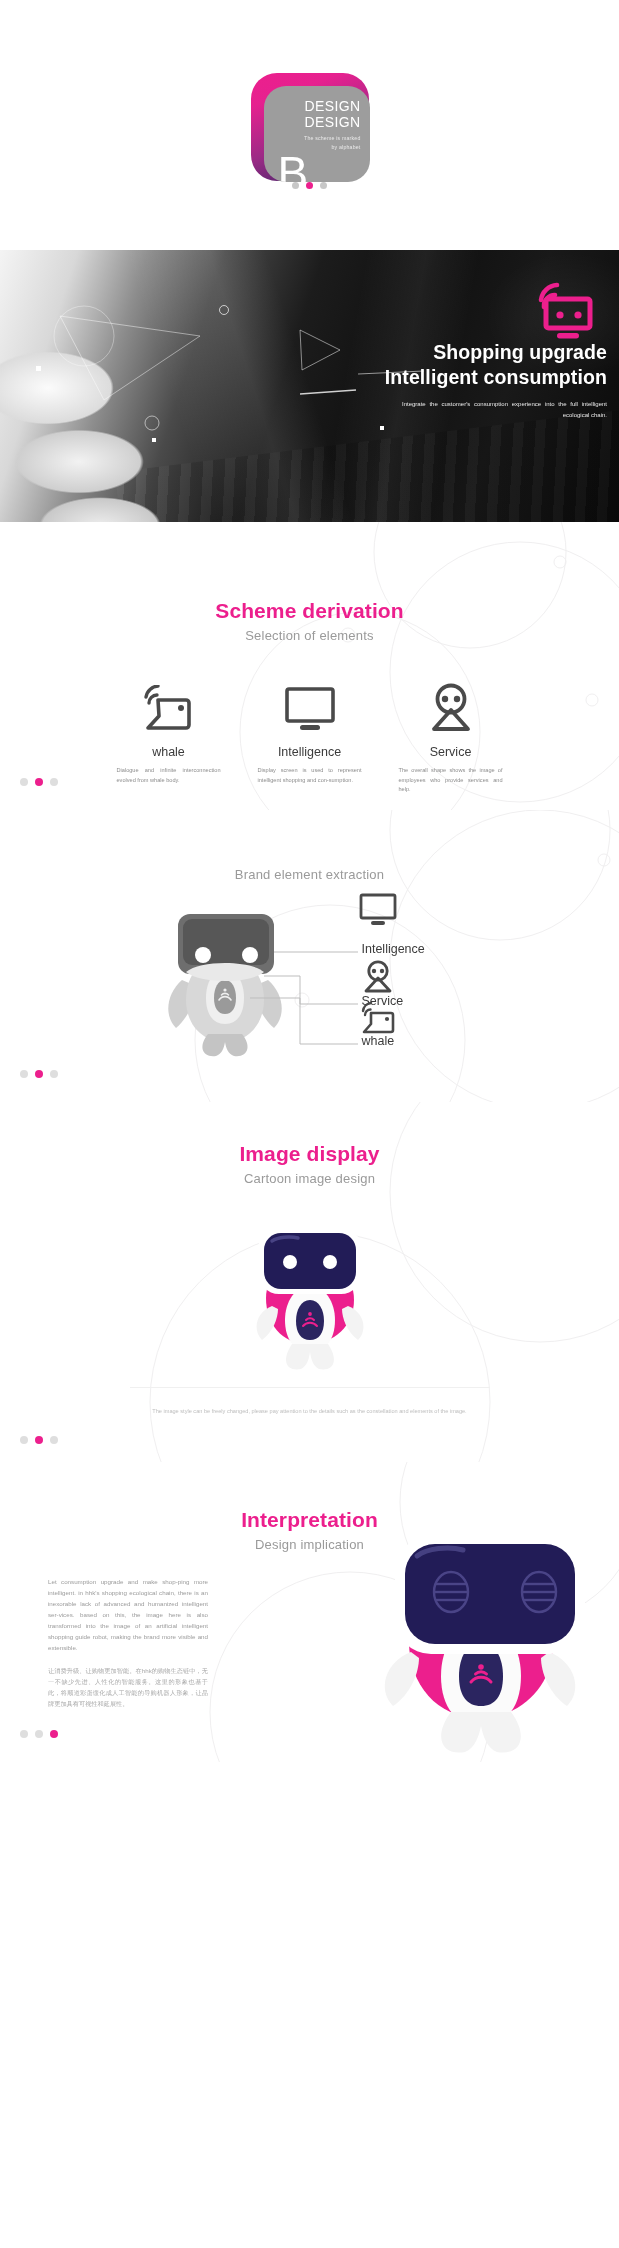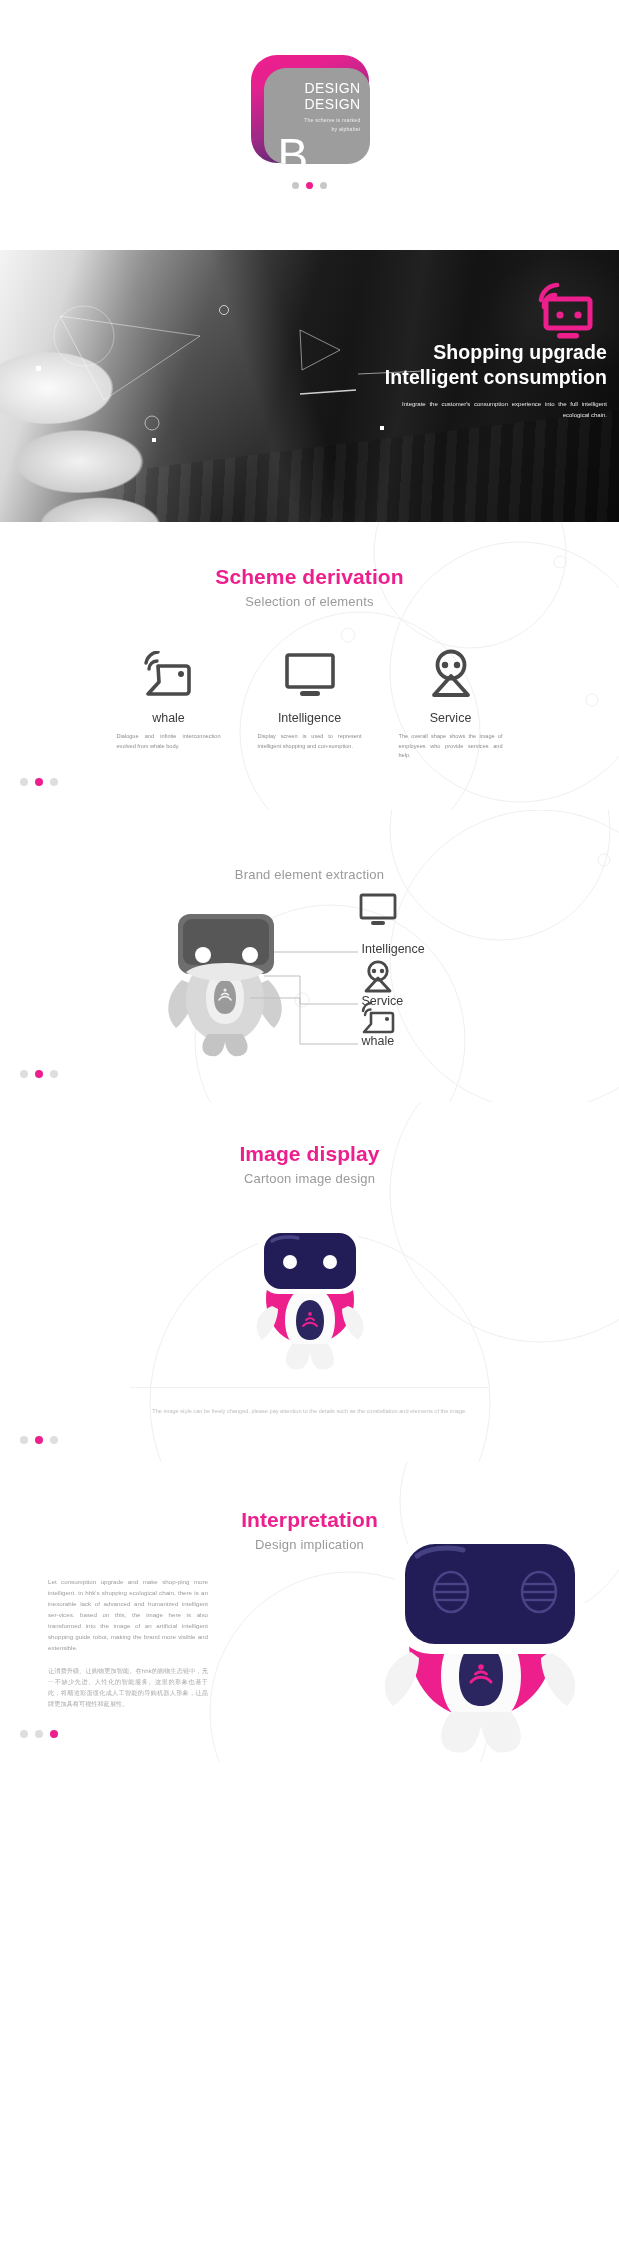--- a/index.html
+++ b/index.html
@@ -7,21 +7,21 @@
     width: 619px;
     background: #ffffff;
     font-family: "Liberation Sans", sans-serif;
     -webkit-font-smoothing: antialiased;
   }
   .page { width: 619px; height: 2248px; position: relative; overflow: hidden; background:#fff; }
 
   
   .sec-cover { position: relative; height: 250px; background: #fff; }
   .card-wrap {
-    position: absolute; left: 50%; top: 55px; transform: translateX(-50%);
+    position: absolute; left: 50%; top: 73px; transform: translateX(-50%);
     width: 118px; height: 108px;
   }
   .card-grad {
     position: absolute; inset: 0;
     border-radius: 26px;
     background: linear-gradient(160deg, #ec1f8d 0%, #e6218f 22%, #9c2a86 58%, #2c2560 100%);
   }
   .card-gray {
     position: absolute; left: 13px; top: 13px; right: -1px; bottom: -1px;
     width: 106px; height: 96px;
@@ -87,21 +87,21 @@
 
   
   .sec { position: relative; background: #fff; }
   .bg-circles { position: absolute; inset: 0; overflow: hidden; pointer-events: none; }
   .bg-circles circle, .bg-circles path { fill: none; stroke: #f0eff0; stroke-width: 1; }
   .head { text-align: center; position: relative; z-index: 2; }
   .head h2 { color: #ec1f8d; font-size: 21px; font-weight: 700; letter-spacing: .1px; }
   .head h3 { color: #9a9a9a; font-size: 13px; font-weight: 400; margin-top: 5px; letter-spacing: .2px; }
 
   
-  .sec-derivation { height: 288px; padding-top: 43px; }
+  .sec-derivation { height: 288px; padding-top: 77px; }
   .cols { display: flex; justify-content: center; gap: 29px; margin-top: 38px; position: relative; z-index: 2; }
   .col { width: 112px; text-align: center; }
   .col .ico { height: 52px; display: flex; align-items: flex-end; justify-content: center; }
   .col .name { font-size: 12.5px; color: #3b3b3b; margin-top: 12px; font-weight: 400; }
   .col .desc {
     font-size: 5.6px; line-height: 9.5px; color: #8d8d8d; margin-top: 7px;
     text-align: justify; padding: 0 4px;
   }
   .pager { display: flex; gap: 7px; position: absolute; left: 20px; bottom: 24px; z-index: 3; }
   .pager span { width: 8px; height: 8px; border-radius: 50%; background: #dedede; display:block; }

